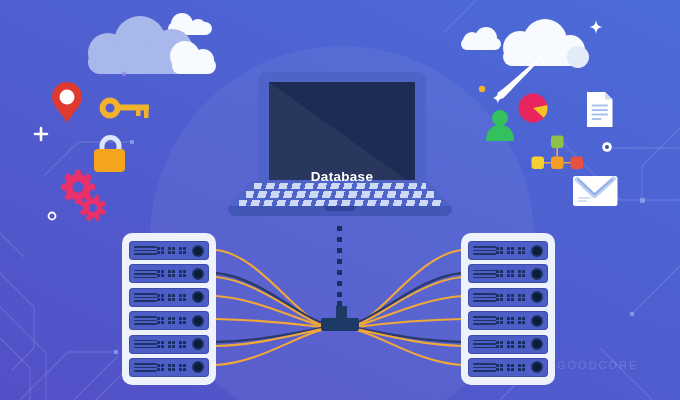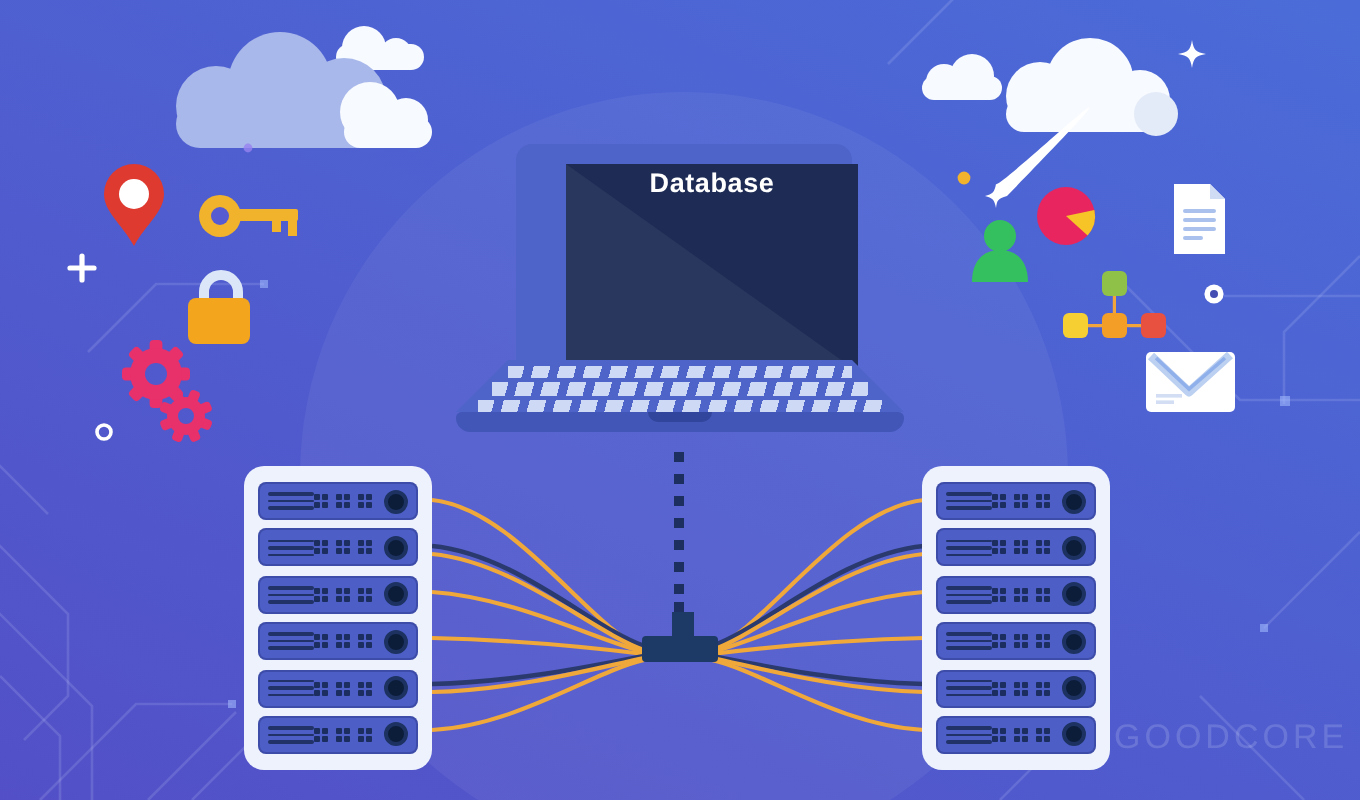--- a/index.html
+++ b/index.html
@@ -34,23 +34,23 @@
   .cable-y{stroke:var(--cable-yellow,#f0a83a);stroke-width:2.1;fill:none;}
   .cable-n{stroke:var(--cable-navy,#2a3a6e);stroke-width:2.3;fill:none;}
   .hub{fill:#1d3a66;}
   .dot-sq{fill:#1c2f5f;}
   .wplus{stroke:#ffffff;stroke-width:2.6;stroke-linecap:round;}
   .ring{stroke:#ffffff;stroke-width:1.8;fill:none;}
 
   
   .screen-frame{position:absolute;left:258px;top:72px;width:168px;height:108px;
     background:var(--laptop-blue,#4e64c9);border-radius:8px 8px 0 0;}
-  .screen{position:absolute;left:25px;top:10px;width:146px;height:104px;
+  .screen{position:absolute;left:11px;top:10px;width:146px;height:104px;
     background:var(--screen-navy,#1e2c55);overflow:hidden;
-    display:flex;align-items:flex-start;justify-content:center;}
+    display:flex;align-items:flex-end;justify-content:center;}
   .screen::after{content:"";position:absolute;inset:0;
     background:rgba(255,255,255,0.05);
     clip-path:polygon(0 0,0 100%,100% 100%);}
   .screen-title{position:relative;z-index:1;color:#fff;font-weight:700;
     font-size:13.5px;line-height:19px;text-align:center;letter-spacing:.3px;}
   .laptop-base{position:absolute;left:228px;top:180px;width:224px;height:26px;
     background:var(--laptop-blue,#4e64c9);
     clip-path:polygon(11.6% 0,88.4% 0,100% 100%,0 100%);}
   .key-row{position:absolute;background:repeating-linear-gradient(105deg,
     var(--key-color,#cdd9f5) 0 8px,transparent 8px 12.5px);}
@@ -71,21 +71,21 @@
     display:flex;align-items:center;padding:0 5px;box-sizing:border-box;
     box-shadow:inset 0 0 0 1px rgba(20,30,90,0.28);}
   .s-lines{display:flex;flex-direction:column;gap:2px;width:24px;}
   .s-lines span{height:1.5px;background:#203268;border-radius:1px;}
   .s-vents{display:flex;gap:4px;margin-left:auto;margin-right:6px;}
   .vent{display:grid;grid-template-columns:3px 3px;grid-auto-rows:3px;gap:1px;}
   .vent i{background:#1c2d5f;border-radius:0.5px;}
   .s-port{width:12px;height:12px;border-radius:50%;background:#0c1d3a;
     border:2px solid #1d3261;box-sizing:border-box;flex:none;}
 
-  .watermark{position:absolute;left:557px;top:359px;font-size:17px;font-weight:400;
+  .watermark{position:absolute;left:557px;top:359px;font-size:11px;font-weight:400;
     letter-spacing:2px;color:rgba(240,243,255,0.17);}
 </style>
 </head>
 <body>
 
 <div class="stage">
 
   <svg width="680" height="400" viewBox="0 0 680 400">
 
     <circle class="halo" cx="342" cy="238" r="192"></circle>

